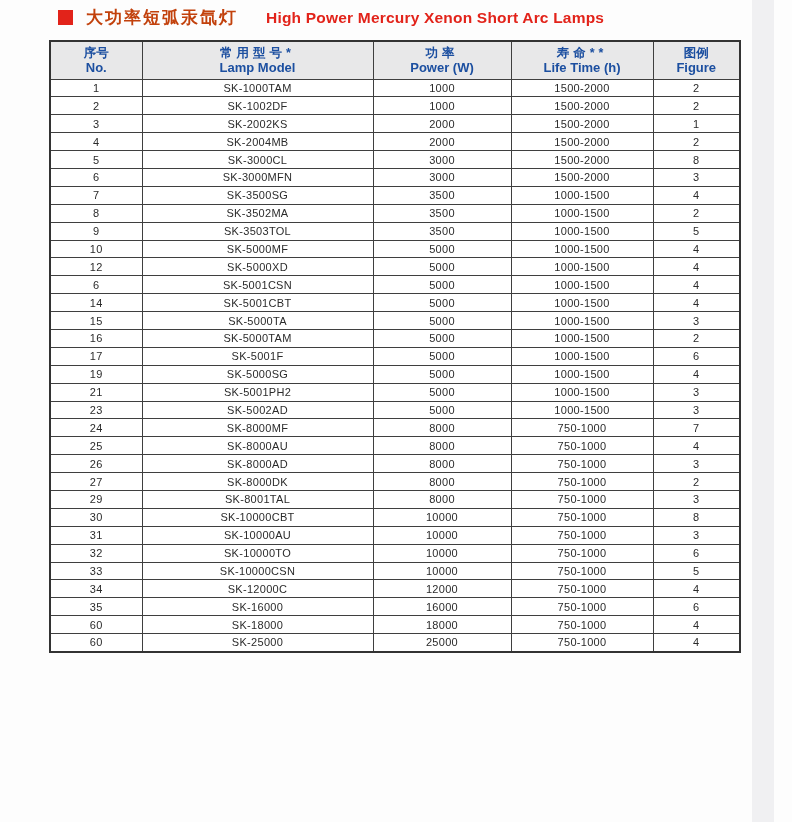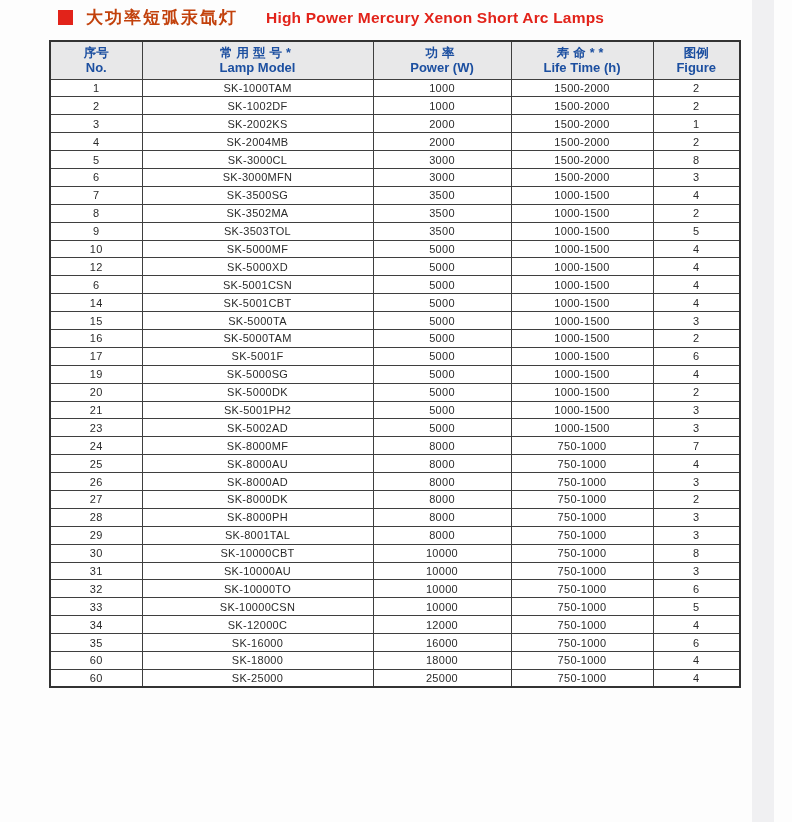--- a/index.html
+++ b/index.html
@@ -251,27 +251,20 @@
         <td>6</td>
       </tr>
       <tr>
         <td>19</td>
         <td>SK-5000SG</td>
         <td>5000</td>
         <td>1000-1500</td>
         <td>4</td>
       </tr>
       <tr>
-        <td>20</td>
-        <td>SK-5000DK</td>
-        <td>5000</td>
-        <td>1000-1500</td>
-        <td>2</td>
-      </tr>
-      <tr>
         <td>21</td>
         <td>SK-5001PH2</td>
         <td>5000</td>
         <td>1000-1500</td>
         <td>3</td>
       </tr>
       <tr>
         <td>23</td>
         <td>SK-5002AD</td>
         <td>5000</td>
@@ -298,27 +291,20 @@
         <td>8000</td>
         <td>750-1000</td>
         <td>3</td>
       </tr>
       <tr>
         <td>27</td>
         <td>SK-8000DK</td>
         <td>8000</td>
         <td>750-1000</td>
         <td>2</td>
-      </tr>
-      <tr>
-        <td>28</td>
-        <td>SK-8000PH</td>
-        <td>8000</td>
-        <td>750-1000</td>
-        <td>3</td>
       </tr>
       <tr>
         <td>29</td>
         <td>SK-8001TAL</td>
         <td>8000</td>
         <td>750-1000</td>
         <td>3</td>
       </tr>
       <tr>
         <td>30</td>

